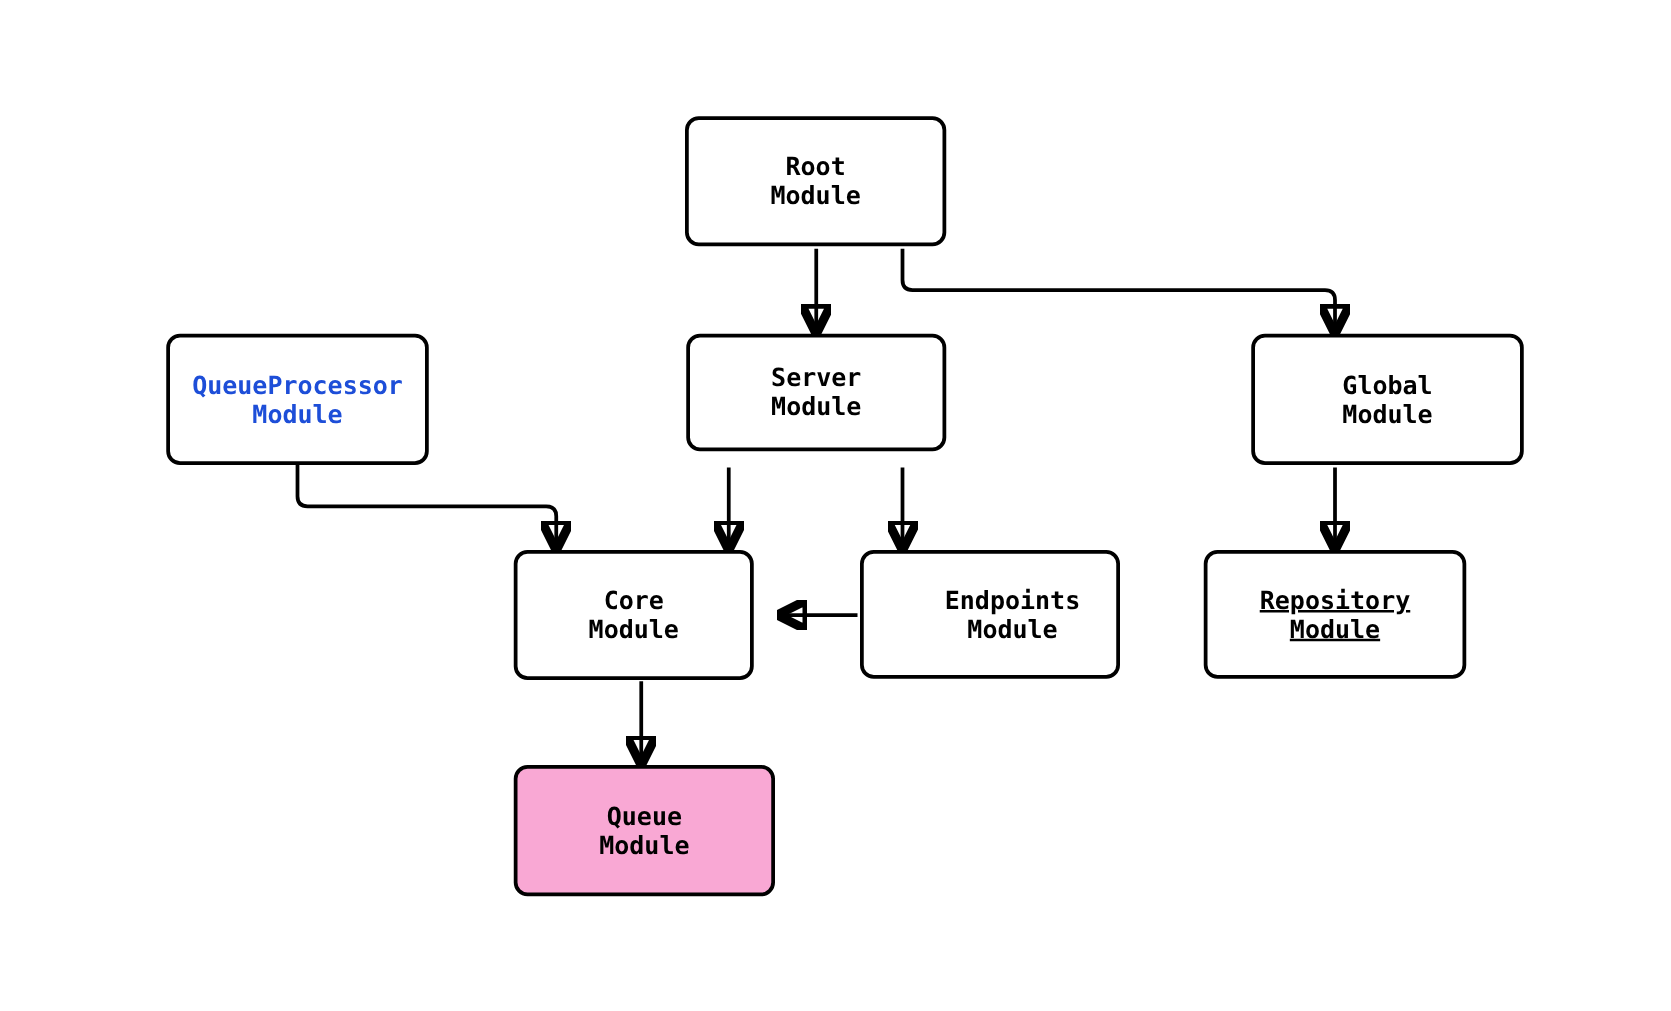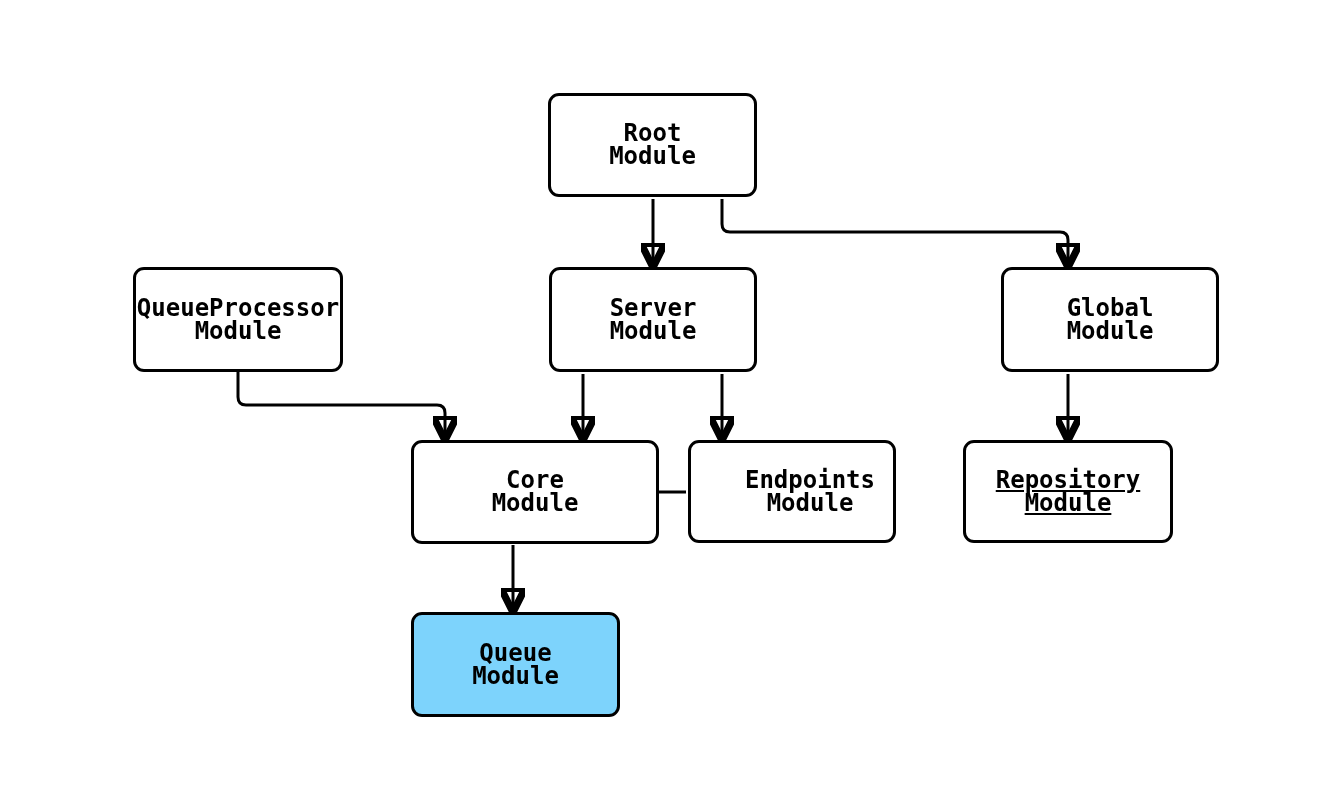--- a/index.html
+++ b/index.html
@@ -34,29 +34,29 @@
     box-sizing: border-box;
     background: #ffffff;
     border: 3px solid #000000;
     border-radius: 11px;
     display: flex;
     align-items: center;
     justify-content: center;
     text-align: center;
     white-space: pre-line;
     font-weight: bold;
-    font-size: 24px;
+    font-size: 20px;
     line-height: 23px;
     color: #000000;
   }
   .n-root       { left: 548px; top:  93px; width: 209px; height: 104px; }
   .n-qp         { left: 133px; top: 267px; width: 210px; height: 105px; }
-  .n-server     { left: 549px; top: 267px; width: 208px; height: 105px; }
+  .n-server     { left: 549px; top: 267px; width: 208px; height: 94px; }
   .n-global     { left: 963px; top: 267px; width: 218px; height: 105px; margin-left: 38px; }
-  .n-core       { left: 411px; top: 440px; width: 248px; height: 104px; }
+  .n-core       { left: 411px; top: 440px; width: 192px; height: 104px; }
   .n-endpoints  { left: 688px; top: 440px; width: 208px; height: 103px; }
   .n-repository { left: 963px; top: 440px; width: 210px; height: 103px; }
   .n-queue      { left: 411px; top: 612px; width: 209px; height: 105px; }
 </style>
 </head>
 <body style="background: rgb(255, 255, 255);">
 
 <div class="canvas">
 
   <svg class="edges" viewBox="0 0 1337 809">
@@ -70,28 +70,28 @@
     <path d="M 238 372 L 238 397 Q 238 405 246 405 L 437 405 Q 445 405 445 413 L 445 438" marker-end="url(#arrowhead)" style="stroke: rgb(0, 0, 0);"></path>
     <path d="M 583 374 L 583 438" marker-end="url(#arrowhead)" style="stroke: rgb(0, 0, 0);"></path>
     <path d="M 722 374 L 722 438" marker-end="url(#arrowhead)" style="stroke: rgb(0, 0, 0);"></path>
     <path d="M 1068 374 L 1068 438" marker-end="url(#arrowhead)" style="stroke: rgb(0, 0, 0);"></path>
     <path d="M 686 492 L 624 492" marker-end="url(#arrowhead)" style="stroke: rgb(0, 0, 0);"></path>
     <path d="M 513 545 L 513 610" marker-end="url(#arrowhead)" style="stroke: rgb(0, 0, 0);"></path>
   </svg>
 
   <div class="node n-root" style="background: rgb(255, 255, 255); border-color: rgb(0, 0, 0); color: rgb(0, 0, 0);">Root
 Module</div>
-  <div class="node n-qp" style="background: rgb(255, 255, 255); border-color: rgb(0, 0, 0); color: #000000;">QueueProcessor
+  <div class="node n-qp" style="background: rgb(255, 255, 255); border-color: rgb(0, 0, 0); color: #1d4ed8;">QueueProcessor
 Module</div>
   <div class="node n-server" style="background: rgb(255, 255, 255); border-color: rgb(0, 0, 0); color: rgb(0, 0, 0);">Server
 Module</div>
   <div class="node n-global" style="background: rgb(255, 255, 255); border-color: rgb(0, 0, 0); color: rgb(0, 0, 0);">Global
 Module</div>
   <div class="node n-core" style="background: rgb(255, 255, 255); border-color: rgb(0, 0, 0); color: rgb(0, 0, 0);">Core
 Module</div>
   <div class="node n-endpoints" style="background: rgb(255, 255, 255); border-color: rgb(0, 0, 0); color: rgb(0, 0, 0); padding-left: 36px;">Endpoints
 Module</div>
   <div class="node n-repository" style="background: rgb(255, 255, 255); border-color: rgb(0, 0, 0); color: rgb(0, 0, 0); text-decoration: underline;">Repository
 Module</div>
-  <div class="node n-queue" style="background: #7dd3fc; border-color: rgb(0, 0, 0); color: rgb(0, 0, 0);">Queue
+  <div class="node n-queue" style="background: #f9a8d4; border-color: rgb(0, 0, 0); color: rgb(0, 0, 0);">Queue
 Module</div>
 
 </div>
 
 </body></html>

